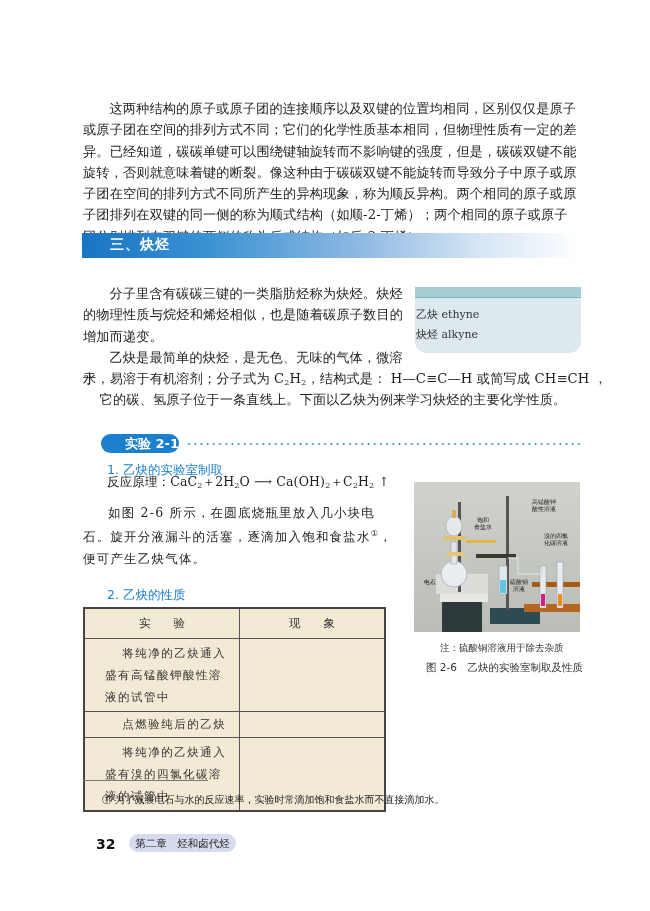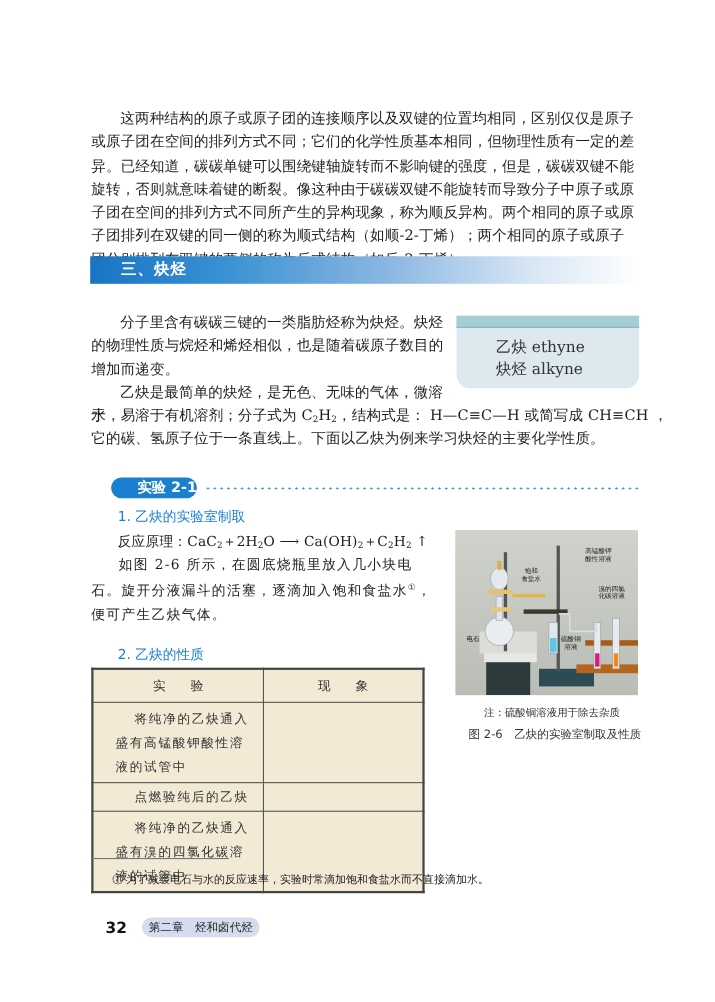--- a/index.html
+++ b/index.html
@@ -7,21 +7,21 @@
          font-family:"DejaVu Serif","Liberation Serif",serif; color:#222; }
   .abs { position:absolute; }
   .para { position:absolute; font-size:13.2px; line-height:21.3px; letter-spacing:0.15px; color:#1e1e1e; }
   .indent { text-indent:2em; }
   .sec-bar { left:82px; top:233px; width:500px; height:25px;
              background:linear-gradient(to right,#1874c4 0%,#3a92d3 25%,#8db8e2 55%,#d7e6f5 80%,#ffffff 100%); }
   .sec-bar span { position:absolute; left:28px; top:3px; color:#fff; font-family:"DejaVu Sans","Liberation Sans",sans-serif;
                   font-weight:bold; font-size:14px; letter-spacing:1px; }
   .term-box { left:415px; top:287px; width:166px; height:66px; background:#dde9ee; border-radius:0 0 12px 12px; }
   .term-box .topbar { position:absolute; left:0; top:0; width:100%; height:10px; background:#a6ccd4; border-bottom:1px solid #7fb3be; }
-  .term-box .line { position:absolute; left:36px; font-size:14px; color:#333; }
+  .term-box .line { position:absolute; left:1px; font-size:11px; color:#333; }
   .exp-pill { left:101px; top:434px; width:78px; height:19px; background:#1a7fcf; border-radius:10px;
               color:#fff; font-family:"DejaVu Sans","Liberation Sans",sans-serif; font-size:13px; font-weight:bold;
               line-height:19px; text-align:right; }
   .dots { left:186px; top:443px; width:396px; height:2px;
           background-image:radial-gradient(circle,#3a8fd0 0.9px,transparent 1.1px); background-size:6.2px 2px; }
   .subhead { font-family:"DejaVu Sans","Liberation Sans",sans-serif; color:#1a7fcf; font-size:12.5px; }
   table.props { position:absolute; left:83px; top:607px; width:303px; border-collapse:collapse; background:#f3ead6;
                 font-size:11.5px; color:#333; }
   table.props td, table.props th { border:1px solid #555; padding:0; font-weight:normal; }
   table.props { border:2px solid #444; }
@@ -51,28 +51,28 @@
 <div class="abs term-box">
   <div class="topbar"></div>
   <div class="line" style="top:20px;">乙炔 ethyne</div>
   <div class="line" style="top:40px;">炔烃 alkyne</div>
 </div>
 
 <div class="para indent" style="left:83px; top:347px; width:322px;">乙炔是最简单的炔烃，是无色、无味的气体，微溶于</div>
 <div class="para" style="left:83px; top:368px; width:500px; white-space:nowrap;">
   <span>水，易溶于有机溶剂；分子式为 C</span><sub>2</sub><span>H</span><sub>2</sub><span>，结构式是：  H—C≡C—H  或简写成  CH≡CH ，</span>
 </div>
-<div class="para" style="left:83px; top:389px; width:500px;">它的碳、氢原子位于一条直线上。下面以乙炔为例来学习炔烃的主要化学性质。</div>
+<div class="para" style="left:83px; top:389px; width:500px;text-align:center;">它的碳、氢原子位于一条直线上。下面以乙炔为例来学习炔烃的主要化学性质。</div>
 
 <div class="abs exp-pill">实验 2-1</div>
 <div class="abs dots"></div>
 
 <div class="abs subhead" style="left:107px; top:462px;">1. 乙炔的实验室制取</div>
 
-<div class="para" style="left:107px; top:481px; white-space:nowrap; font-size:12.5px;">
+<div class="para" style="left:107px; top:471px; white-space:nowrap; font-size:12.5px;">
   <span>反应原理：</span><span>CaC</span><sub>2</sub><span>＋2H</span><sub>2</sub><span>O ⟶ Ca(OH)</span><sub>2</sub><span>＋C</span><sub>2</sub><span>H</span><sub>2</sub><span> ↑</span>
 </div>
 
 <div class="para indent" style="left:83px; top:502px; width:318px; font-size:12.5px; letter-spacing:1.2px;">
   <span>如图 2-6 所示，在圆底烧瓶里放入几小块电石。旋开分液漏斗的活塞，逐滴加入饱和食盐水</span><sup style="font-size:8px;">①</sup><span>，便可产生乙炔气体。</span>
 </div>
 
 <div class="abs subhead" style="left:107px; top:587px;">2. 乙炔的性质</div>
 
 <table class="props">

